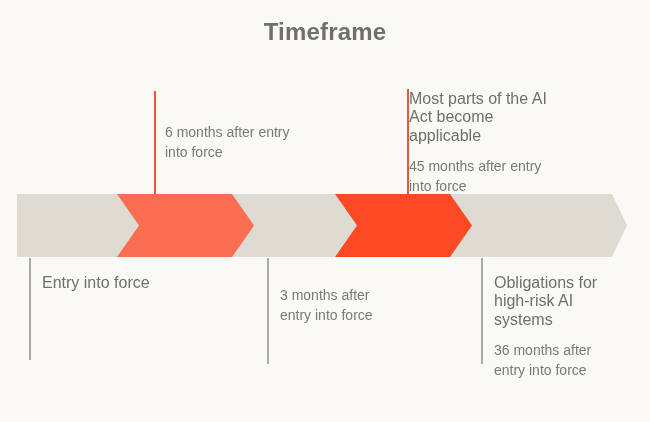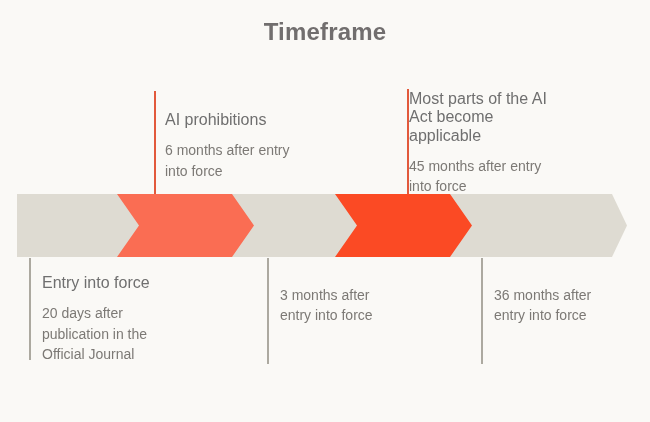--- a/index.html
+++ b/index.html
@@ -87,43 +87,42 @@
 
   <div class="band"></div>
   <div class="chev chev1"></div>
   <div class="chev chev2"></div>
 
   <div class="connector bottom" style="left:29px; top:258px; height:102px;"></div>
   <div class="connector bottom" style="left:267px; top:258px; height:106px;"></div>
   <div class="connector bottom" style="left:481px; top:258px; height:106px;"></div>
 
   <div class="milestone" style="left:165px; top:111px;">
-    <h2>AI prohibitions</h2>
     <p>6 months after entry
 into force</p>
   </div>
 
   <div class="milestone" style="left:409px; top:90px;">
     <h2>Most parts of the AI
 Act become
 applicable</h2>
     <p>45 months after entry
 into force</p>
   </div>
 
   <div class="milestone" style="left:42px; top:274px;">
     <h2>Entry into force</h2>
-    <p>20 days after
-publication in the
-Official Journal</p>
   </div>
 
   <div class="milestone" style="left:280px; top:274px;">
     <p>3 months after
 entry into force</p>
   </div>
 
   <div class="milestone" style="left:494px; top:274px;">
+    <h2>Obligations for
+high-risk AI
+systems</h2>
     <p>36 months after
 entry into force</p>
   </div>
 
 </div>
 
 </body></html>

